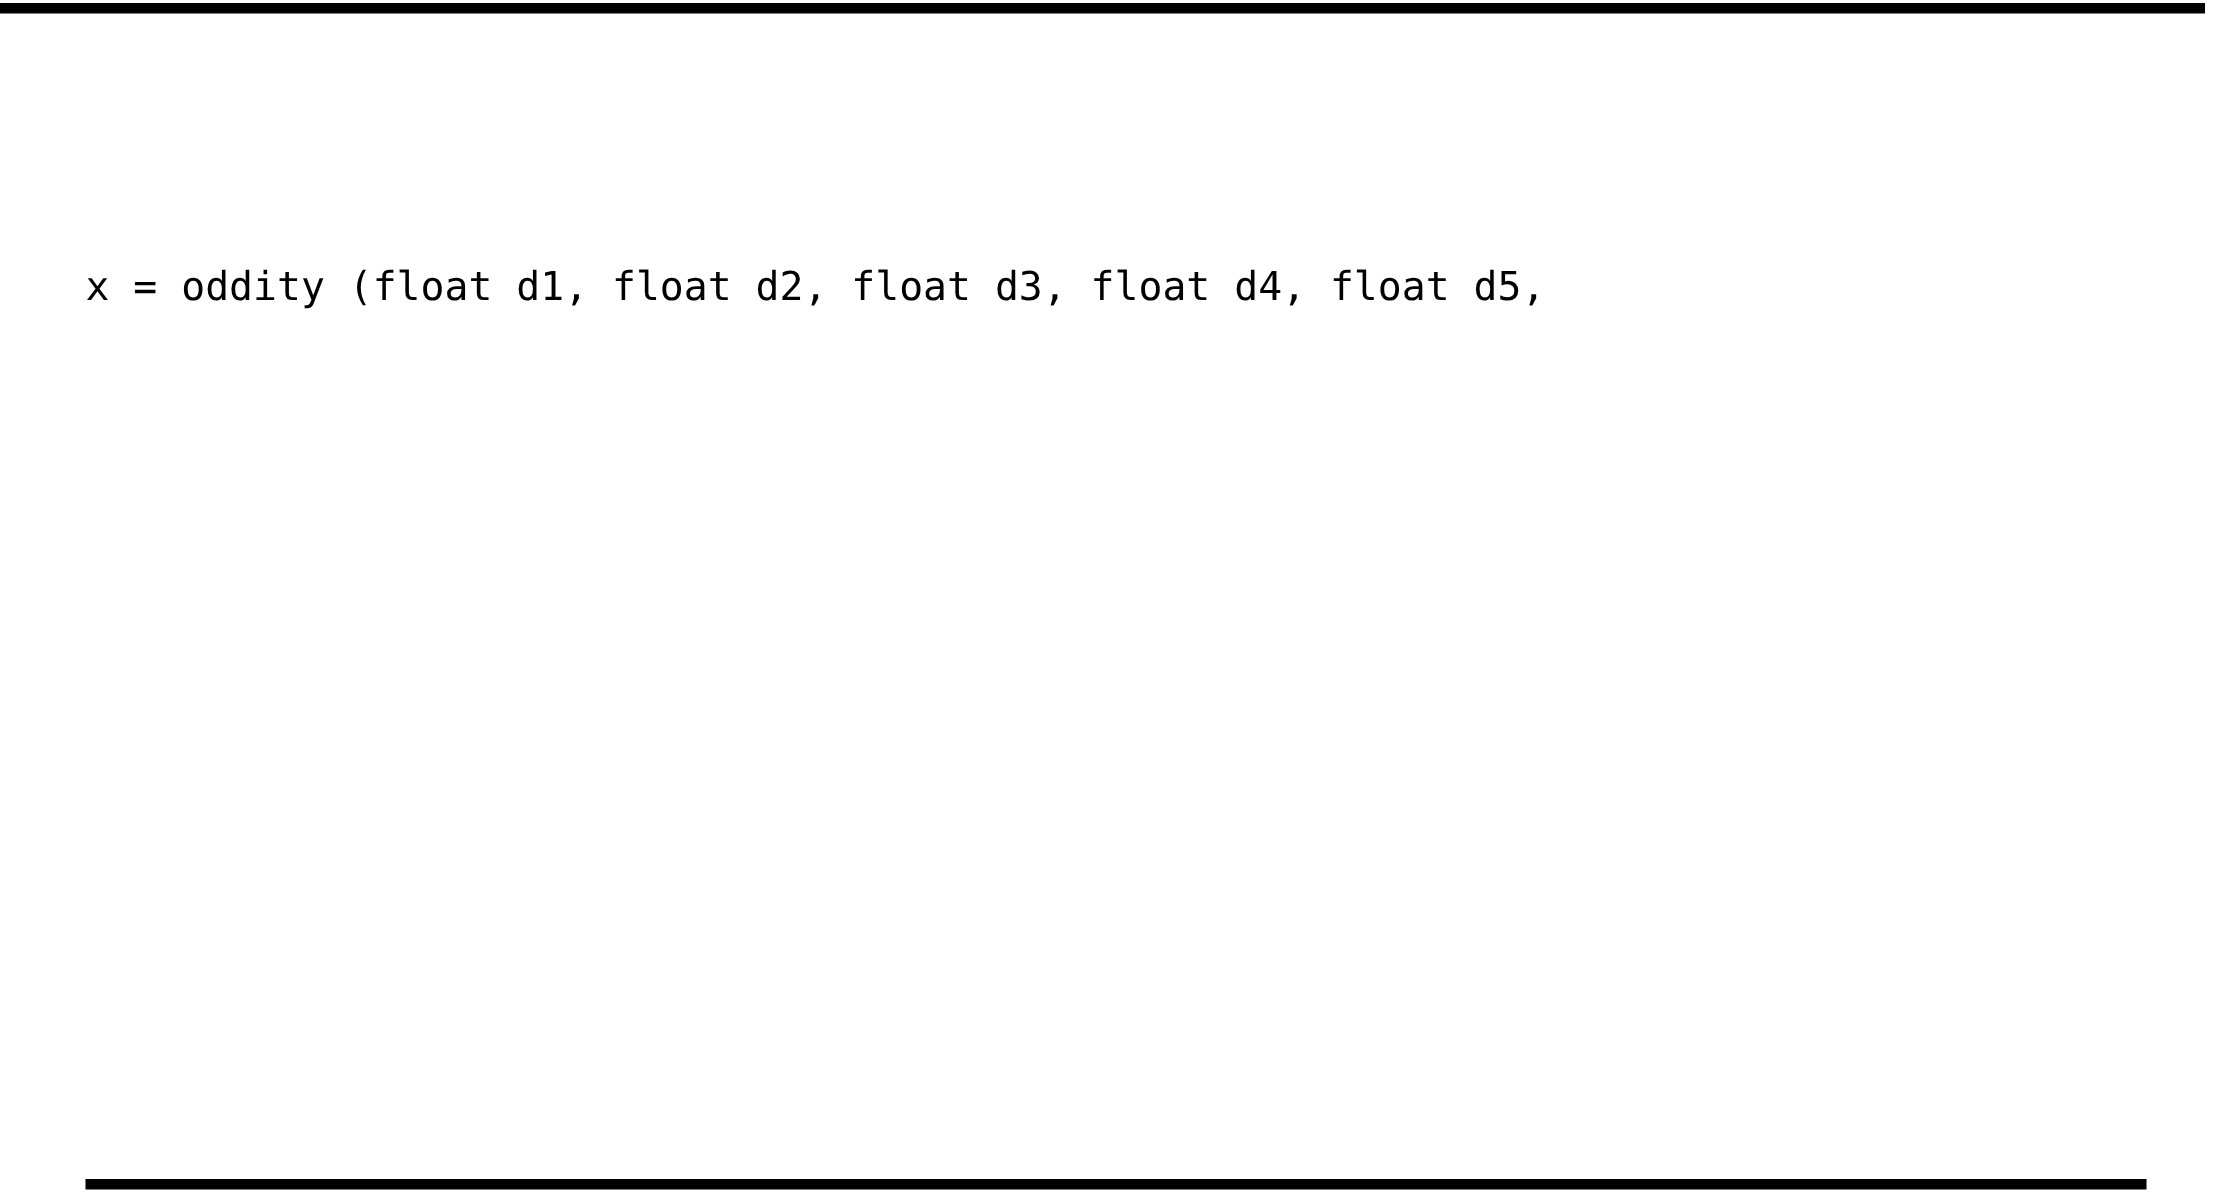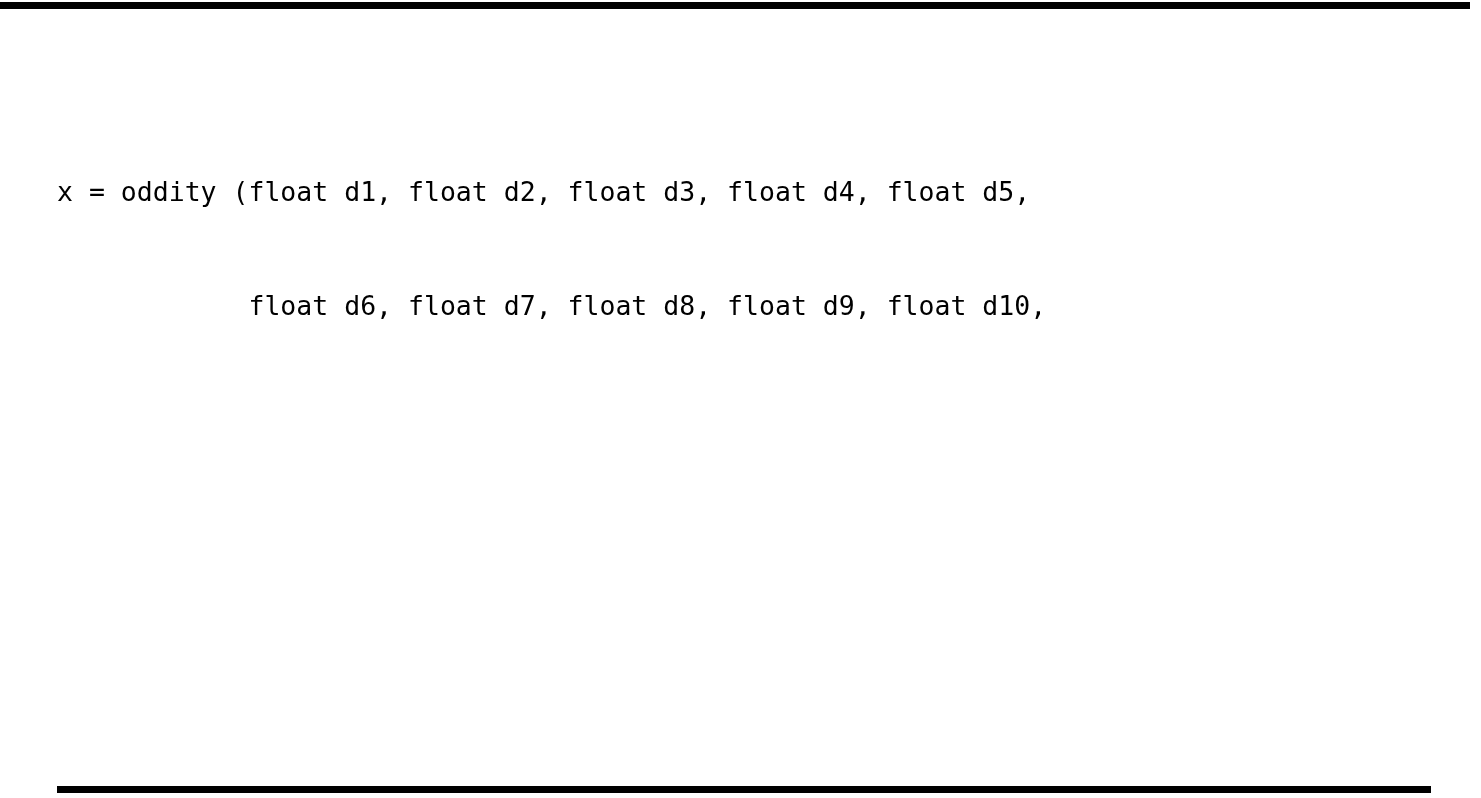--- a/index.html
+++ b/index.html
@@ -73,21 +73,20 @@
 <body>
 
 <div id="figure">
 
   <div class="rule rule-top"></div>
 
   <div class="mono-block">
 
     
     <div class="code-line">x = oddity (float d1, float d2, float d3, float d4, float d5,</div>
-    <div class="code-line">            float d6, float d7, float d8, float d9, float d10,</div>
 
     <div class="blank-line">&nbsp;</div>
 
     
 
     
     
 
   </div>
 

